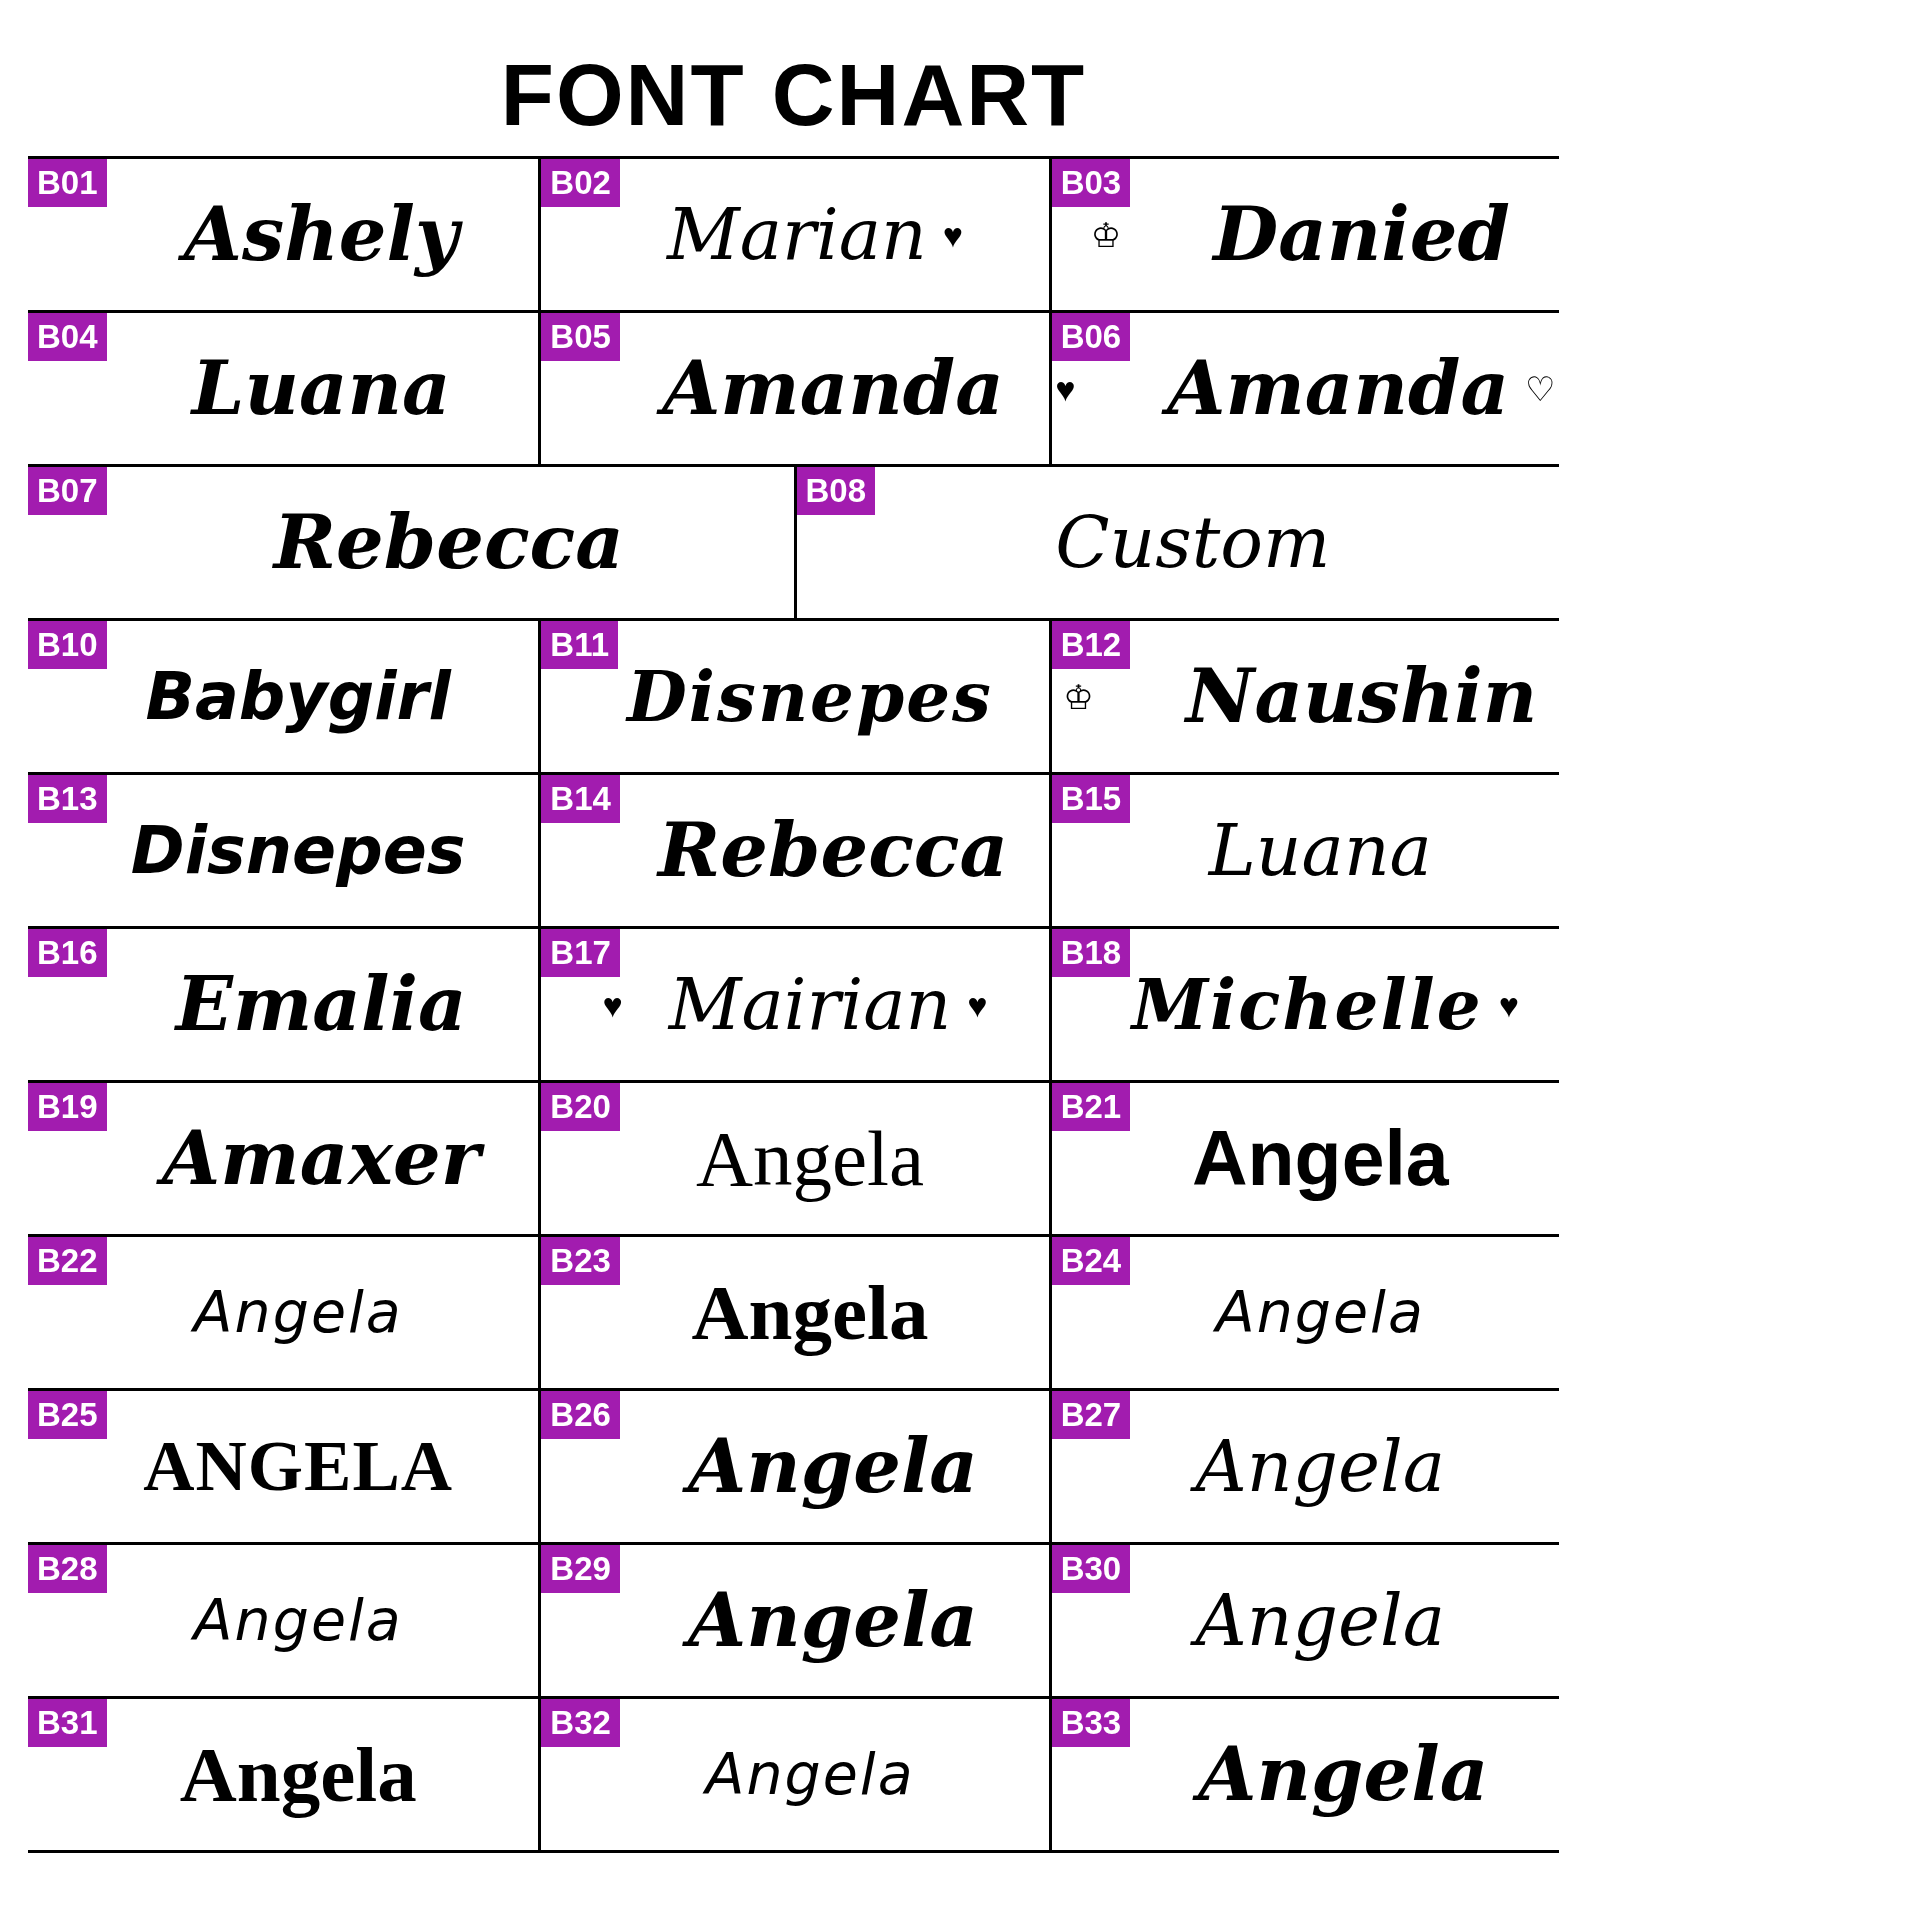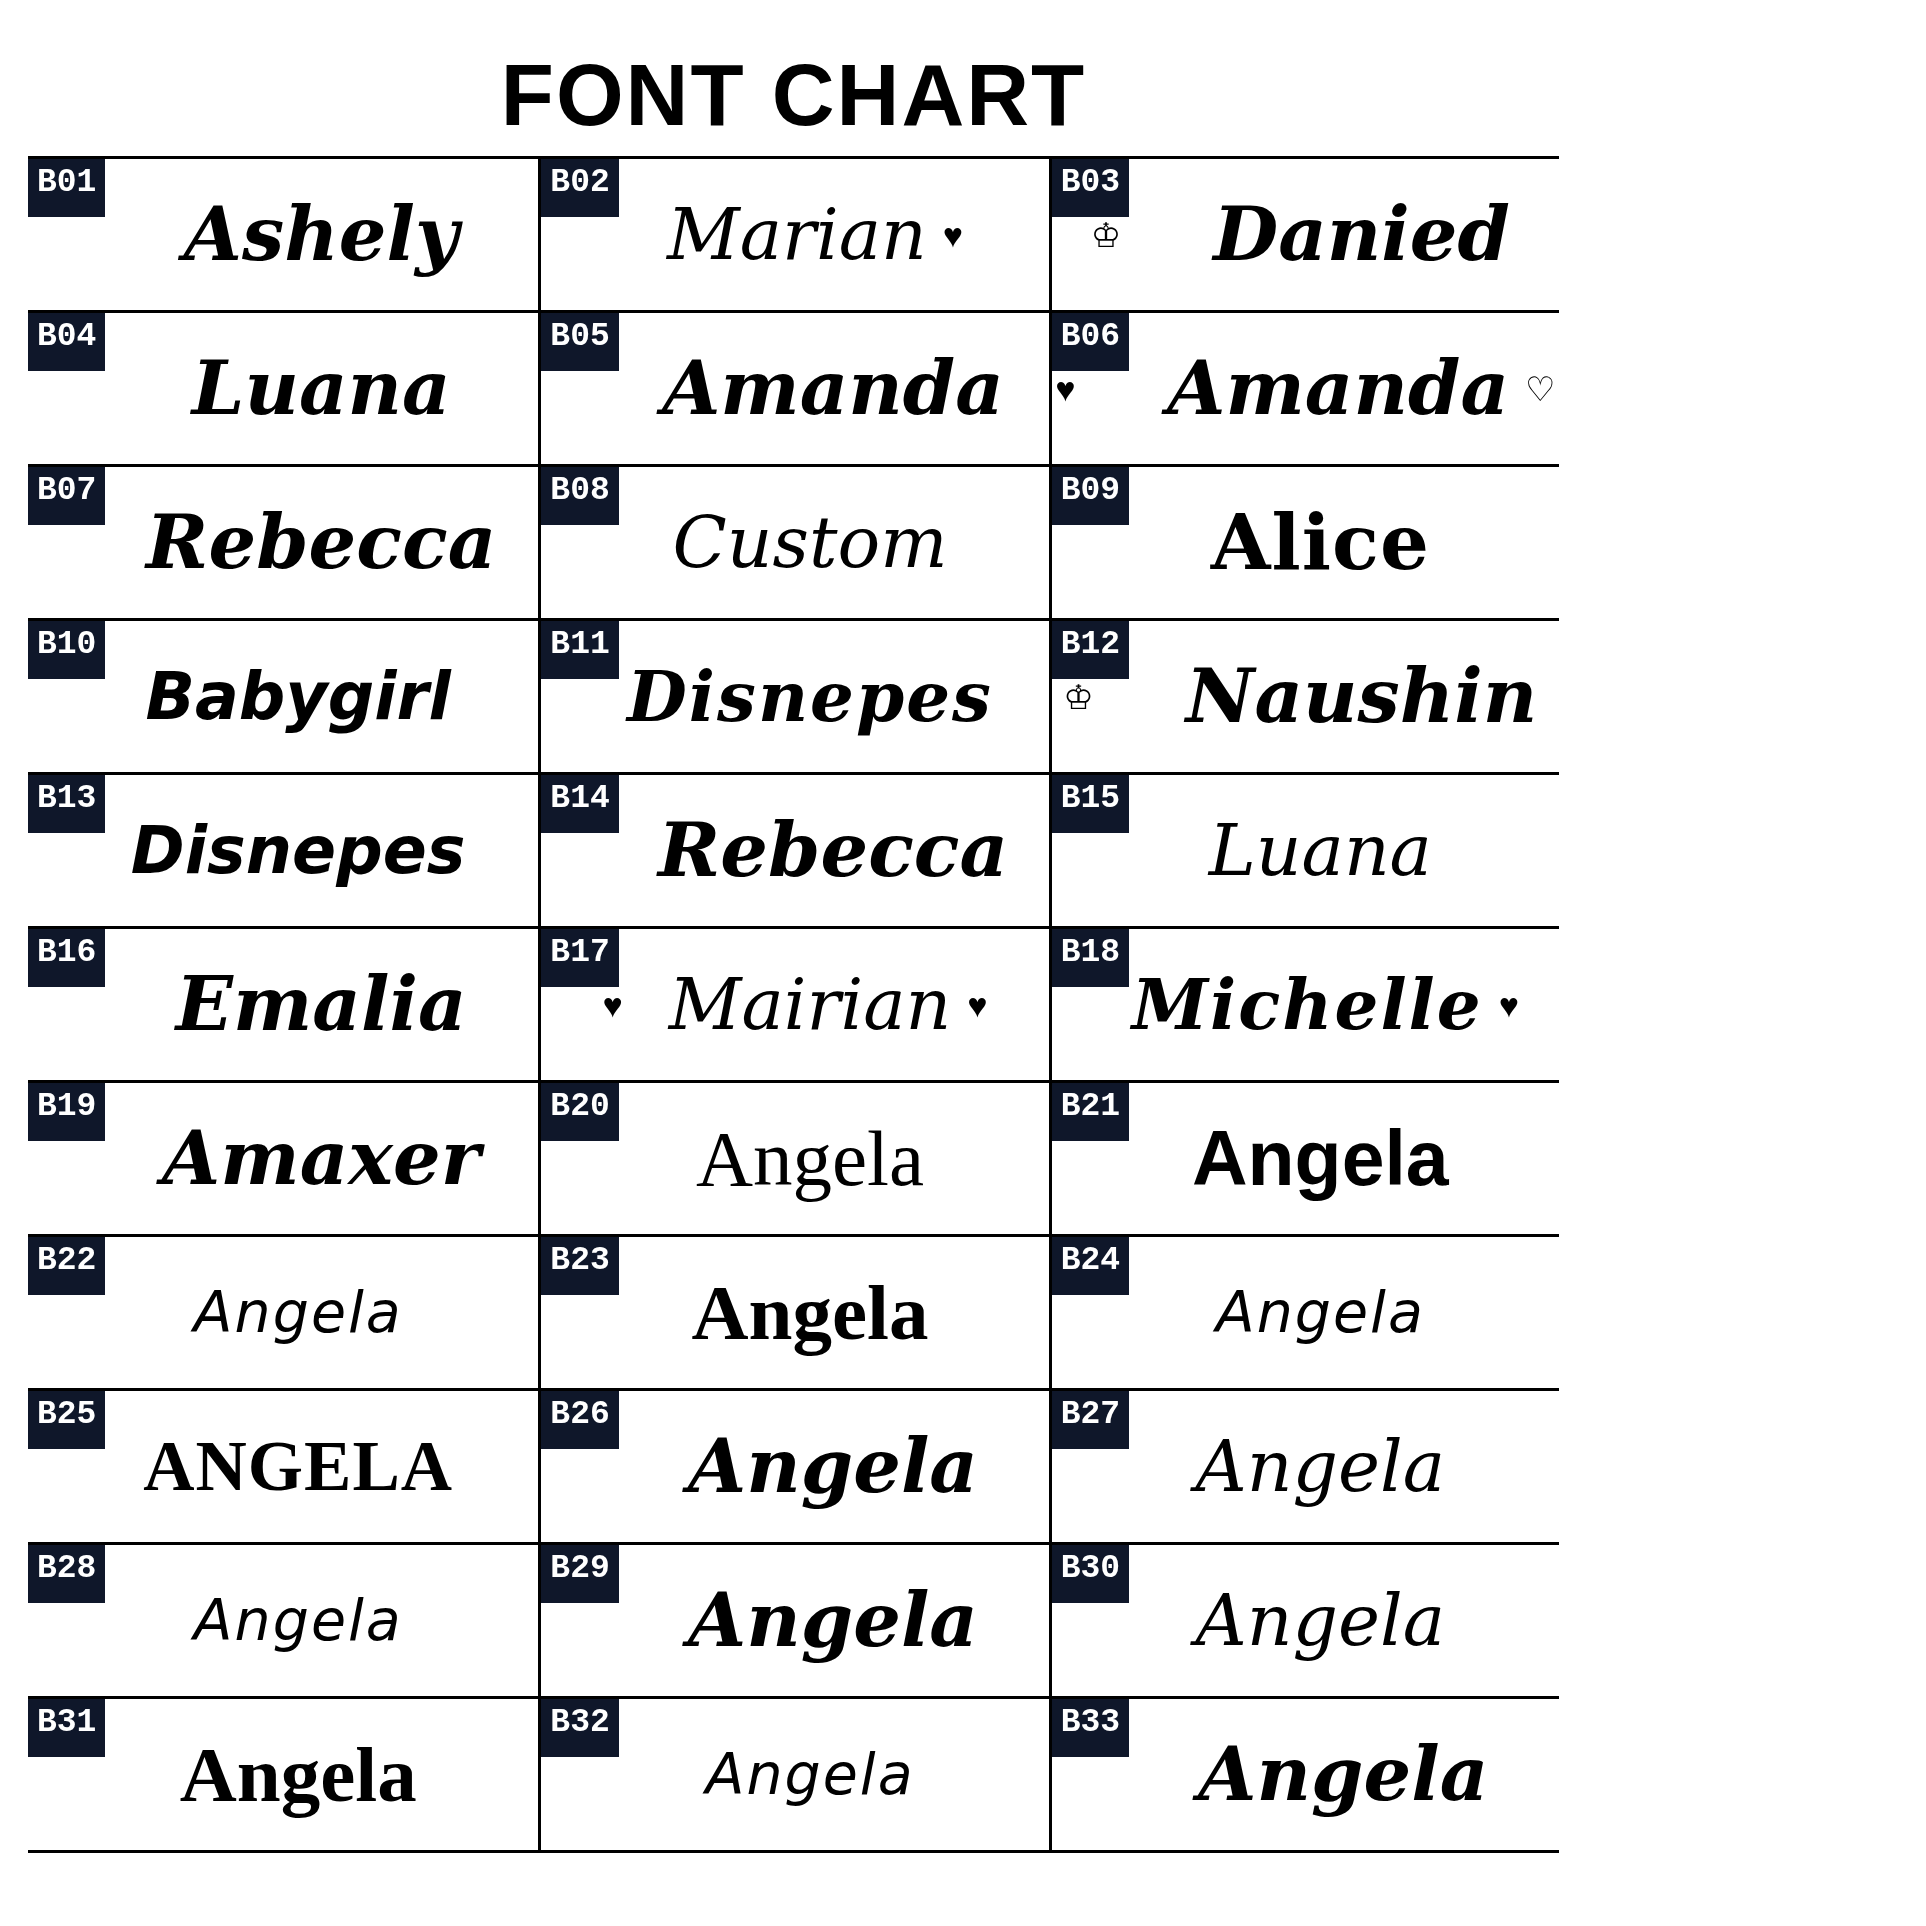--- a/index.html
+++ b/index.html
@@ -53,27 +53,27 @@
     overflow: hidden;
   }
   .cell + .cell {
     border-left: 3px solid #000000;
     align-items: center;
   }
   .code {
     position: absolute;
     left: 0;
     top: 0;
-    background: #0f172a;
+    background: #a21caf;
     color: #ffffff;
-    font-family: Liberation Mono, monospace;
+    font-family: Liberation Sans, sans-serif;
     font-weight: bold;
     font-size: 33px;
     line-height: 1;
-    padding: 7px 9px 18px 9px;
+    padding: 7px 9px 8px 9px;
     z-index: 3;
     letter-spacing: 0px;
   }
   .sample {
     color: #000000;
     white-space: nowrap;
     line-height: 1;
     padding-left: 40px;
     padding-right: 10px;
     display: block;
@@ -216,26 +216,20 @@
           <span class="sample-wrap">
             <span class="sample s-script-bold-italic">Rebecca</span>
           </span>
         </div>
         <div class="cell">
           <span class="code">B08</span>
           <span class="sample-wrap">
             <span class="sample s-script-thin-italic">Custom</span>
           </span>
         </div>
-        <div class="cell">
-          <span class="code">B09</span>
-          <span class="sample-wrap">
-            <span class="sample s-blackletter">Alice</span>
-          </span>
-        </div>
       </div>
       <div class="row">
         <div class="cell">
           <span class="code">B10</span>
           <span class="sample-wrap">
             <span class="sample s-disney">Babygirl</span>
           </span>
         </div>
         <div class="cell">
           <span class="code">B11</span>

